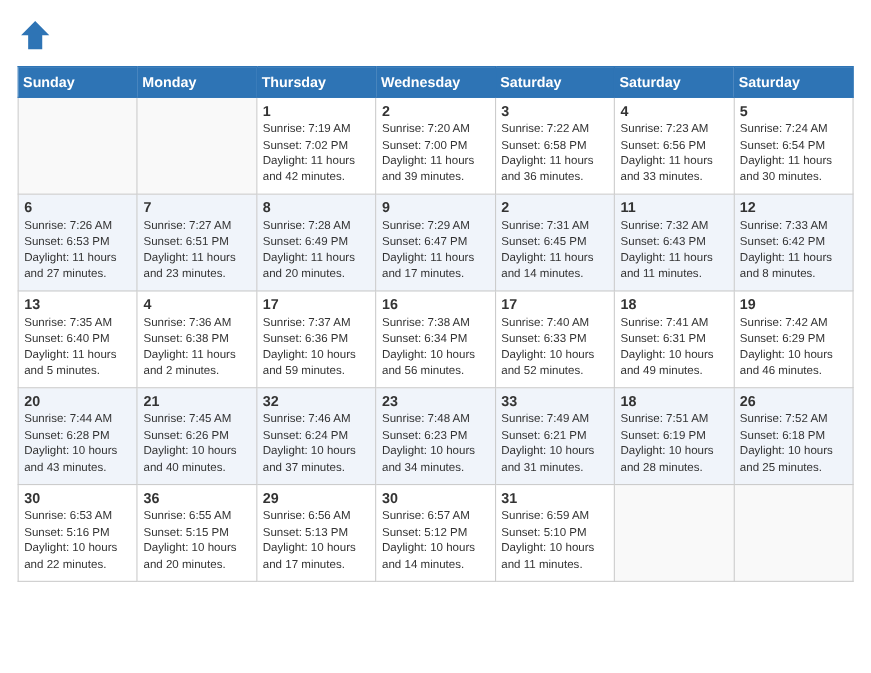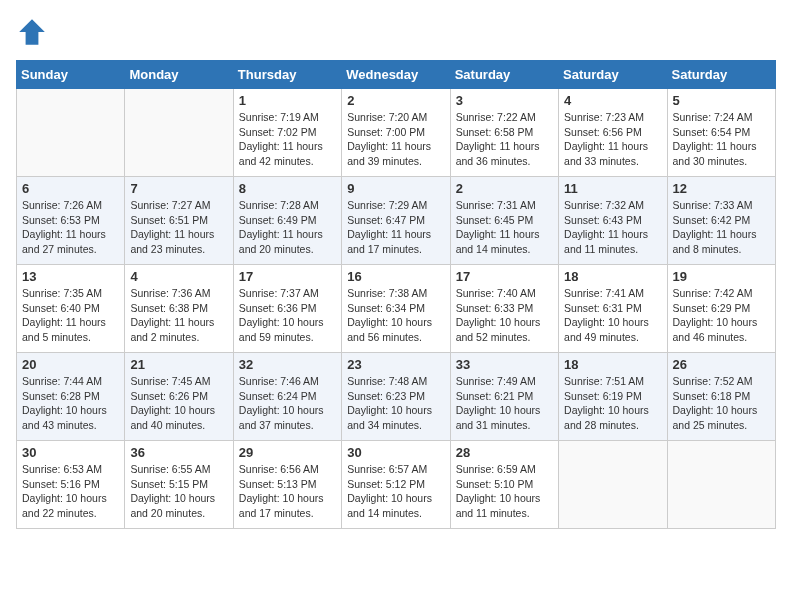--- a/index.html
+++ b/index.html
@@ -253,20 +253,20 @@
         </td>
         <td>
           <span class="day-number">29</span>
           <div class="day-detail">Sunrise: 6:56 AM<br>Sunset: 5:13 PM<br>Daylight: 10 hours and 17 minutes.</div>
         </td>
         <td>
           <span class="day-number">30</span>
           <div class="day-detail">Sunrise: 6:57 AM<br>Sunset: 5:12 PM<br>Daylight: 10 hours and 14 minutes.</div>
         </td>
         <td>
-          <span class="day-number">28</span>
+          <span class="day-number">31</span>
           <div class="day-detail">Sunrise: 6:59 AM<br>Sunset: 5:10 PM<br>Daylight: 10 hours and 11 minutes.</div>
         </td>
         <td class="empty"></td>
         <td class="empty"></td>
       </tr>
     </tbody>
 </table>
 
 </body></html>

